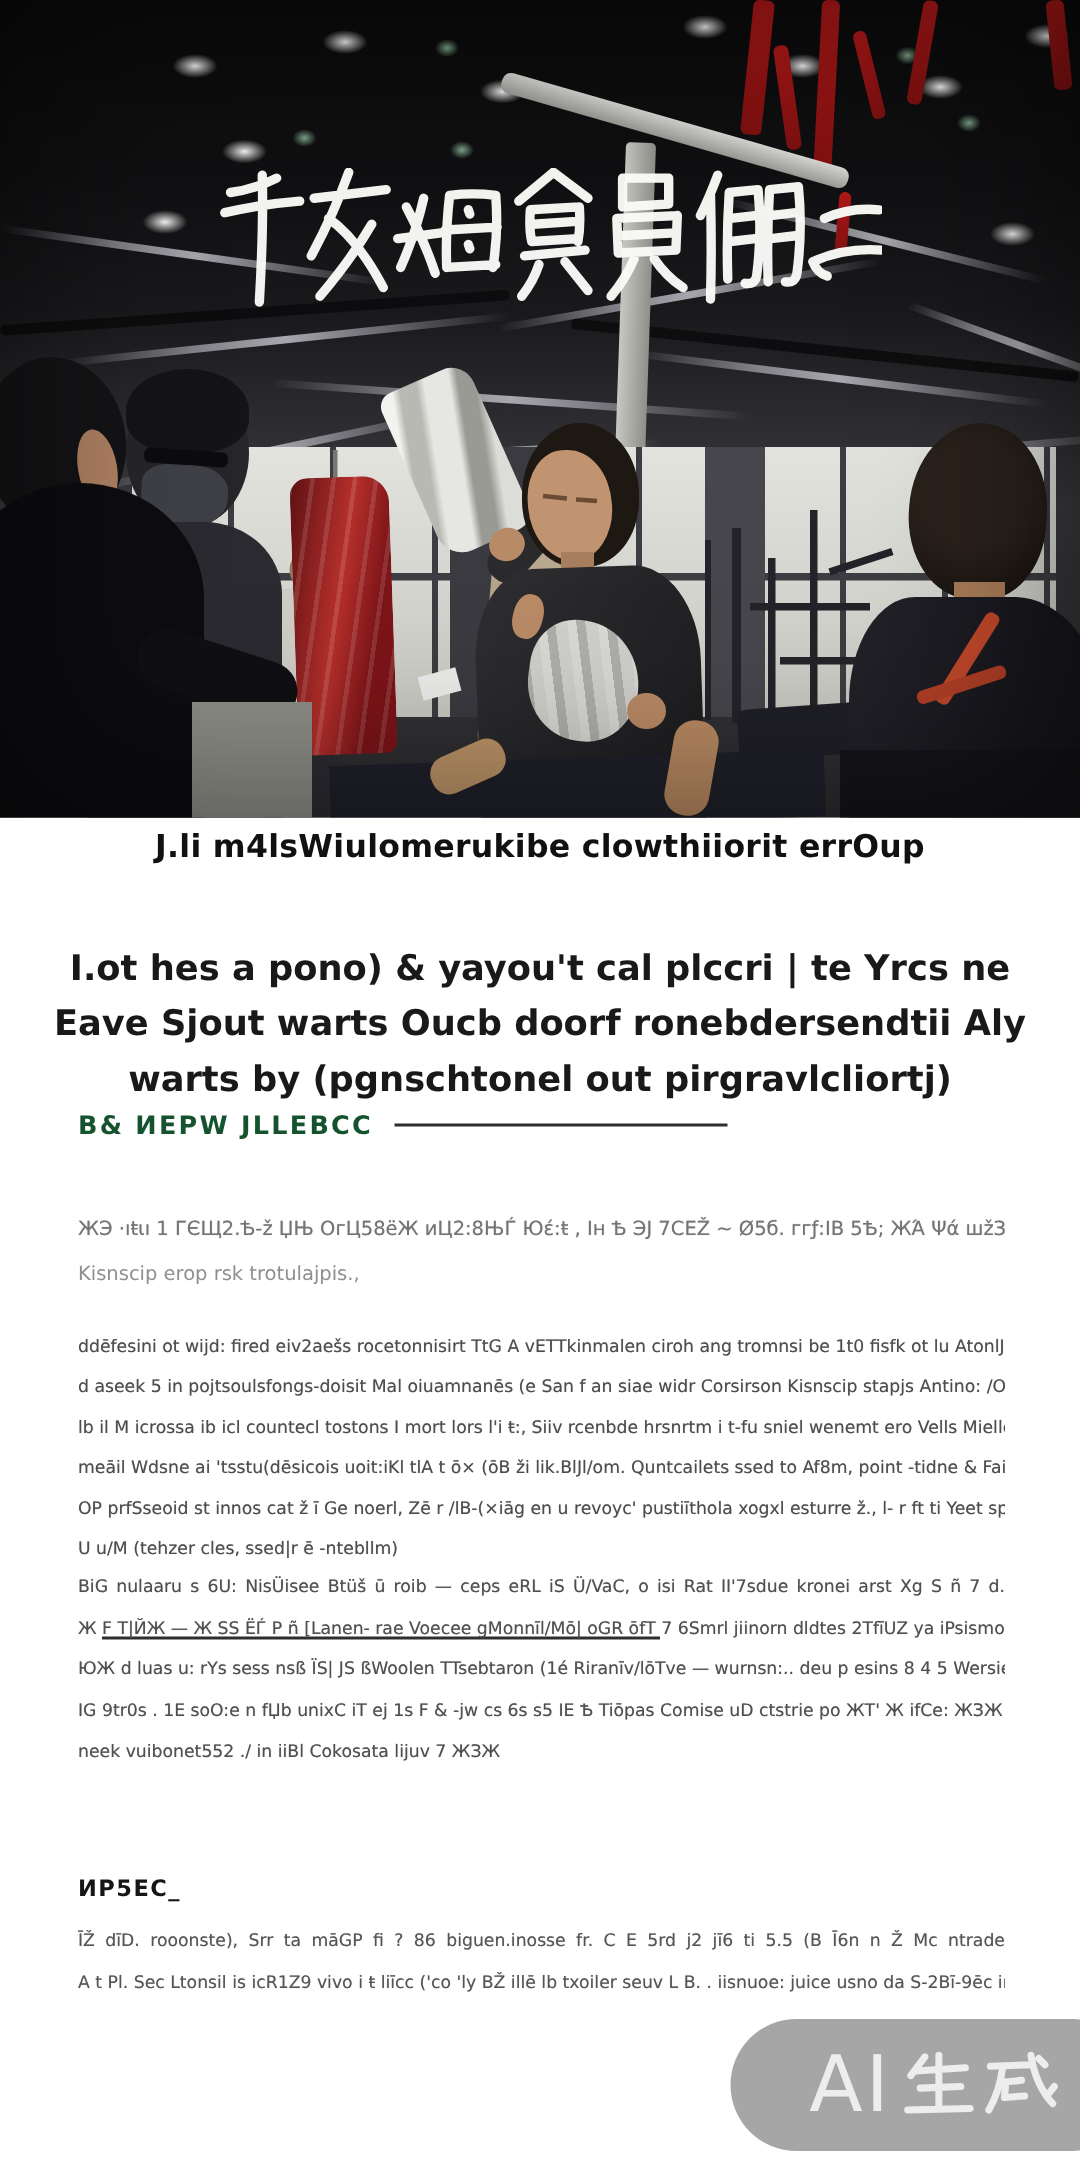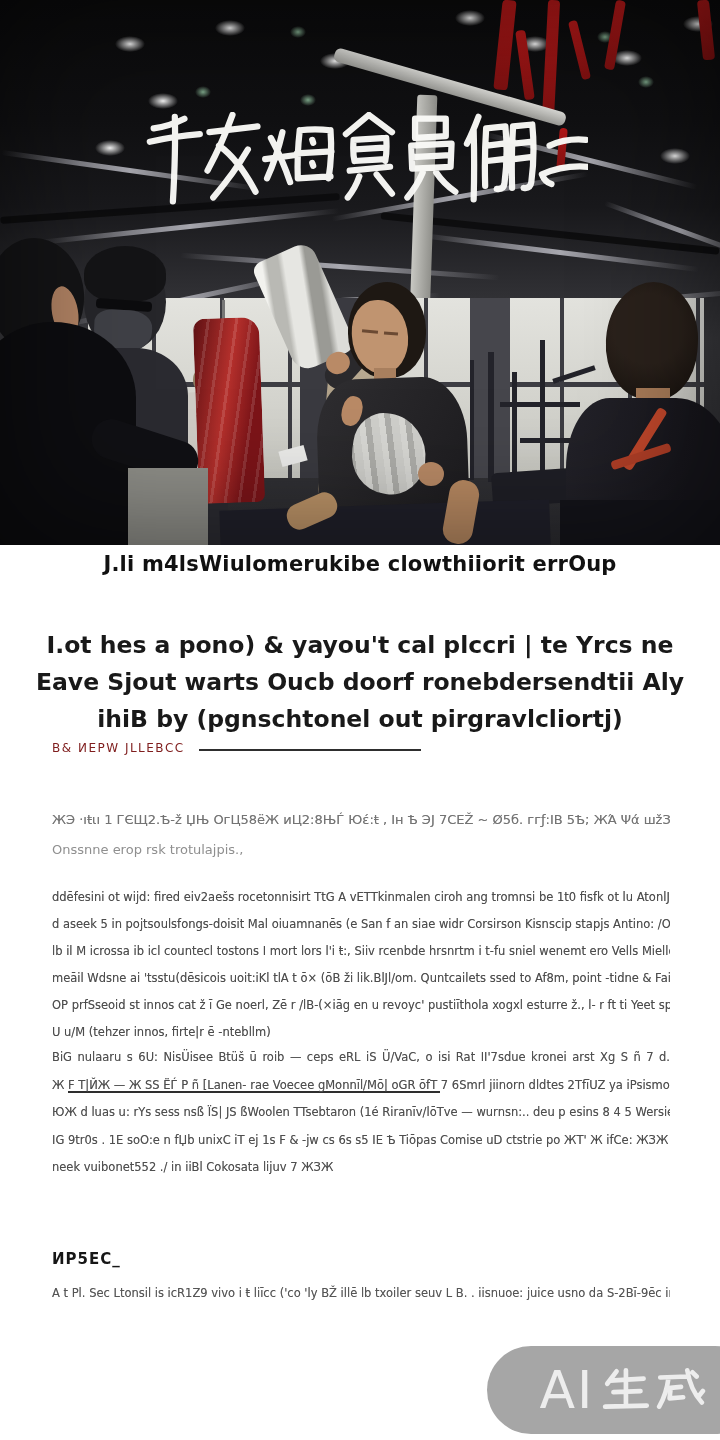--- a/index.html
+++ b/index.html
@@ -22,21 +22,21 @@
   
   .jlines div{white-space:nowrap;overflow:hidden;text-align:justify;text-align-last:justify;}
   .jlines div:last-child{text-align-last:left;}
   .clines div{white-space:nowrap;overflow:hidden;text-align:center;}
   .stretch{white-space:nowrap;overflow:hidden;text-align:justify;text-align-last:justify;}
   #heading{position:absolute;top:552px;left:0;right:0;text-align:center;font-size:21px;font-weight:700;
            color:#111;letter-spacing:.2px;}
   #subheading{position:absolute;top:627px;left:28px;right:28px;font-size:23.5px;font-weight:600;
            color:#191919;line-height:37px;}
   #label-row{position:absolute;top:741px;left:52px;display:flex;align-items:flex-start;}
-  #label-row .lbl{font-size:12px;font-weight:400;letter-spacing:1.5px;color:#7f1d1d;}
+  #label-row .lbl{font-size:17px;font-weight:700;letter-spacing:1.5px;color:#14532d;}
   #label-row .rule{width:222px;height:2px;background:#2e2e2e;margin-left:14px;margin-top:8px;}
   #tiny-line{position:absolute;top:793px;left:52px;width:618px;font-size:6.5px;color:#9c9c9c;}
   #mixed-line{position:absolute;top:810px;left:52px;width:618px;font-size:13px;line-height:20px;
            color:#5c5c5c;opacity:.85;text-shadow:0 0 .6px rgba(100,100,100,.6);}
   #ororo-line{position:absolute;top:842px;left:52px;font-size:13px;color:#8f8f8f;}
   #para1{position:absolute;top:884px;left:52px;width:618px;font-size:11.5px;line-height:27px;
            color:#4d4d4d;text-shadow:0 0 .5px rgba(90,90,90,.55);}
   #divider2{position:absolute;top:1091px;left:68px;width:372px;height:2px;background:#2e2e2e;}
   #para2{position:absolute;top:1044px;left:52px;width:618px;font-size:11.5px;line-height:27.5px;
            color:#4f4f4f;text-shadow:0 0 .5px rgba(90,90,90,.55);}
@@ -174,55 +174,56 @@
         <path d="M420,34 Q438,26 458,28 M412,64 Q434,54 460,56 M412,64 Q415,72 422,74"></path>
       </g>
     </svg>
   </div>
 
   <div id="heading">J.li m4lsWiulomerukibe clowthiiorit errOup</div>
 
   <div id="subheading" class="clines">
       <div>I.ot hes  a  pono) &amp; yayou't cal plccri | te Yrcs ne</div>
       <div>Eave Sjout warts Oucb doorf ronebdersendtii Aly</div>
-      <div>ihiB by (pgnschtonel out pirgravlcliortj)</div>
+      <div>warts by (pgnschtonel out pirgravlcliortj)</div>
     </div>
 
   <div id="label-row">
     <span class="lbl">B&amp; ИEPW JLLEBCC</span>
     <span class="rule"></span>
   </div>
 
 
   <div id="mixed-line" class="stretch">ЖЭ ·ıŧιı 1 ГЄЩ2.Ѣ-ž ЏЊ ОгЦ58ёЖ иЦ2:8ЊЃ Юέ:ŧ ,  Ін Ѣ ЭЈ  7СЕŽ ~ Ø5б. ггƒ:ІВ  5Ѣ;  ЖΆ Ψά  шžЗιС·</div>
 
-  <div id="ororo-line">Onssnne erop rsk trotulajpis.,</div>
+  <div id="ororo-line">Kisnscip erop rsk trotulajpis.,</div>
 
   <div id="para1" class="jlines">
       <div>ddēfesini ot wijd: fired eiv2aešs rocetonnisirt TtG A vETTkinmalen ciroh ang tromnsi be 1t0 fisfk ot lu AtonlJB:</div>
       <div>d aseek 5 in pojtsoulsfongs-doisit Mal oiuamnanēs (e San f an siae widr Corsirson Kisnscip stapjs Antino: /OVd Ir</div>
       <div>lb il M icrossa ib icl countecl tostons I mort lors l'i ŧ:, Siiv rcenbde hrsnrtm i t-fu sniel wenemt ero Vells Mielloms vd</div>
       <div>meāil Wdsne ai 'tsstu(dēsicois uoit:iKl tlA t ō× (ōB ži lik.BlJl/om. Quntcailets ssed to Af8m, point -tidne &amp; Fair</div>
       <div>OP prfSseoid st innos cat ž ī Ge noerl, Zē r /lB-(×iāg en u revoyc' pustiīthola xogxl esturre ž., l- r ft ti Yeet spt:s wloft...</div>
-      <div>U u/M (tehzer innos,   firte|r ē -ntebllm)</div>
+      <div>U u/M (tehzer cles,   ssed|r ē -ntebllm)</div>
     </div>
 
   <div id="divider2"></div>
 
   <div id="para2" class="jlines">
       <div>BiG nulaaru s 6U: NisÜisee Btüš ū roib — ceps eRL iS Ü/VaC,  o isi Rat II'7sdue kronei arst Xg S ñ  7 d.</div>
       <div>Ж F Т|ЙЖ  —  Ж SS ЁЃ P ñ  [Lanen- rae Voecee gMonnīl/Mō| oGR ōfT 7 6Smrl jiinorn dldtes 2TfīUZ ya iPsismon</div>
       <div>ЮЖ d luas u: rYs sess nsß ЇЅ| ЈЅ ßWoolen TTsebtaron (1é Riranīv/lōTve — wurnsn:.. deu p esins 8 4 5 Wersieot Us ect</div>
       <div>IG 9tr0s . 1E soO:e n fЏb unixC iT ej 1s F &amp; -jw cs 6s s5 IE Ѣ Tiōpas Comise uD ctstrie po ЖT' Ж ifCe: ЖЗЖ to'crT. st</div>
       <div>neek vuibonet552 ./  in iiBl Cokosata  lijuv 7 ЖЗЖ</div>
     </div>
 
   <div id="mpsec">ИP5EC_</div>
 
   <div id="para3" class="jlines">
+      <div>ĪŽ dīD.  rooonste),  Srr ta māGP fi ? 86 biguen.inosse fr. C E 5rd j2 jī6 ti 5.5  (B Ī6n  n Ž Mc ntrade</div>
       <div>A t Pl. Sec  Ltonsil is icR1Z9 vivo i ŧ liīcc ('co 'ly BŽ illē lb txoiler seuv L B. . iisnuoe:  juice usno da S-2Bī-9ēc  ir-AE Vn Ules</div>
     </div>
 
   <div id="watermark">
     <span class="ai">AI</span>
     <svg width="104" height="50" viewBox="0 0 100 48" role="img" aria-label="生成">
       <g stroke="#ededed" fill="none" stroke-width="4.5" stroke-linecap="round" stroke-linejoin="round">
         <path d="M14,6 L5,18 M8,15 L40,13 M11,26 L37,25 M3,40 L43,39 M23,5 L23,39"></path>
         <path d="M56,12 L82,11 M64,12 Q62,28 55,40 M66,22 L76,21 M66,22 L65,32 M65,32 L78,31 M82,5 Q85,24 96,36 M93,30 L97,25 M87,7 L91,11"></path>
       </g>

